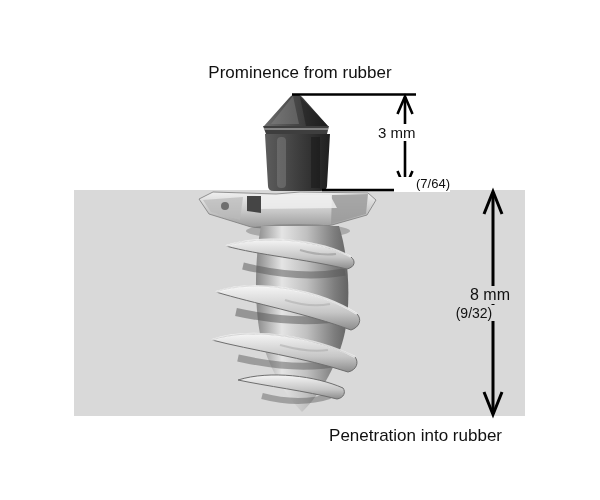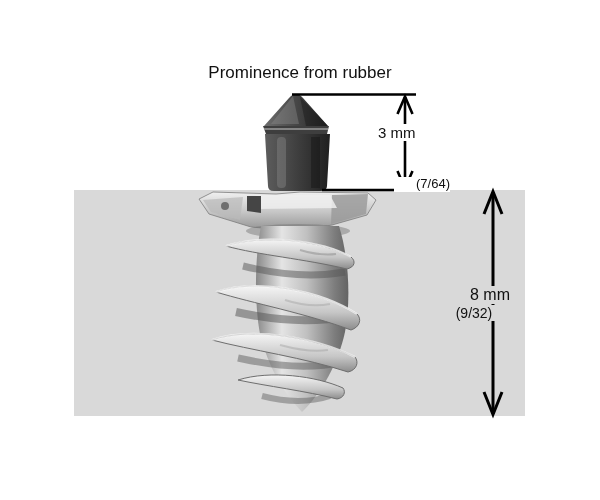--- a/index.html
+++ b/index.html
@@ -150,13 +150,14 @@
   </svg>
 
   <div class="lbl lbl-top">Prominence from rubber</div>
 
   <div class="lbl dim3-value">3 mm</div>
   <div class="lbl dim3-frac">(7/64)</div>
 
   <div class="lbl dim7-value">8 mm</div>
   <div class="lbl dim7-frac">(9/32)</div>
 
+  <div class="lbl lbl-bottom">Penetration into rubber</div>
 </div>
 
 </body></html>

